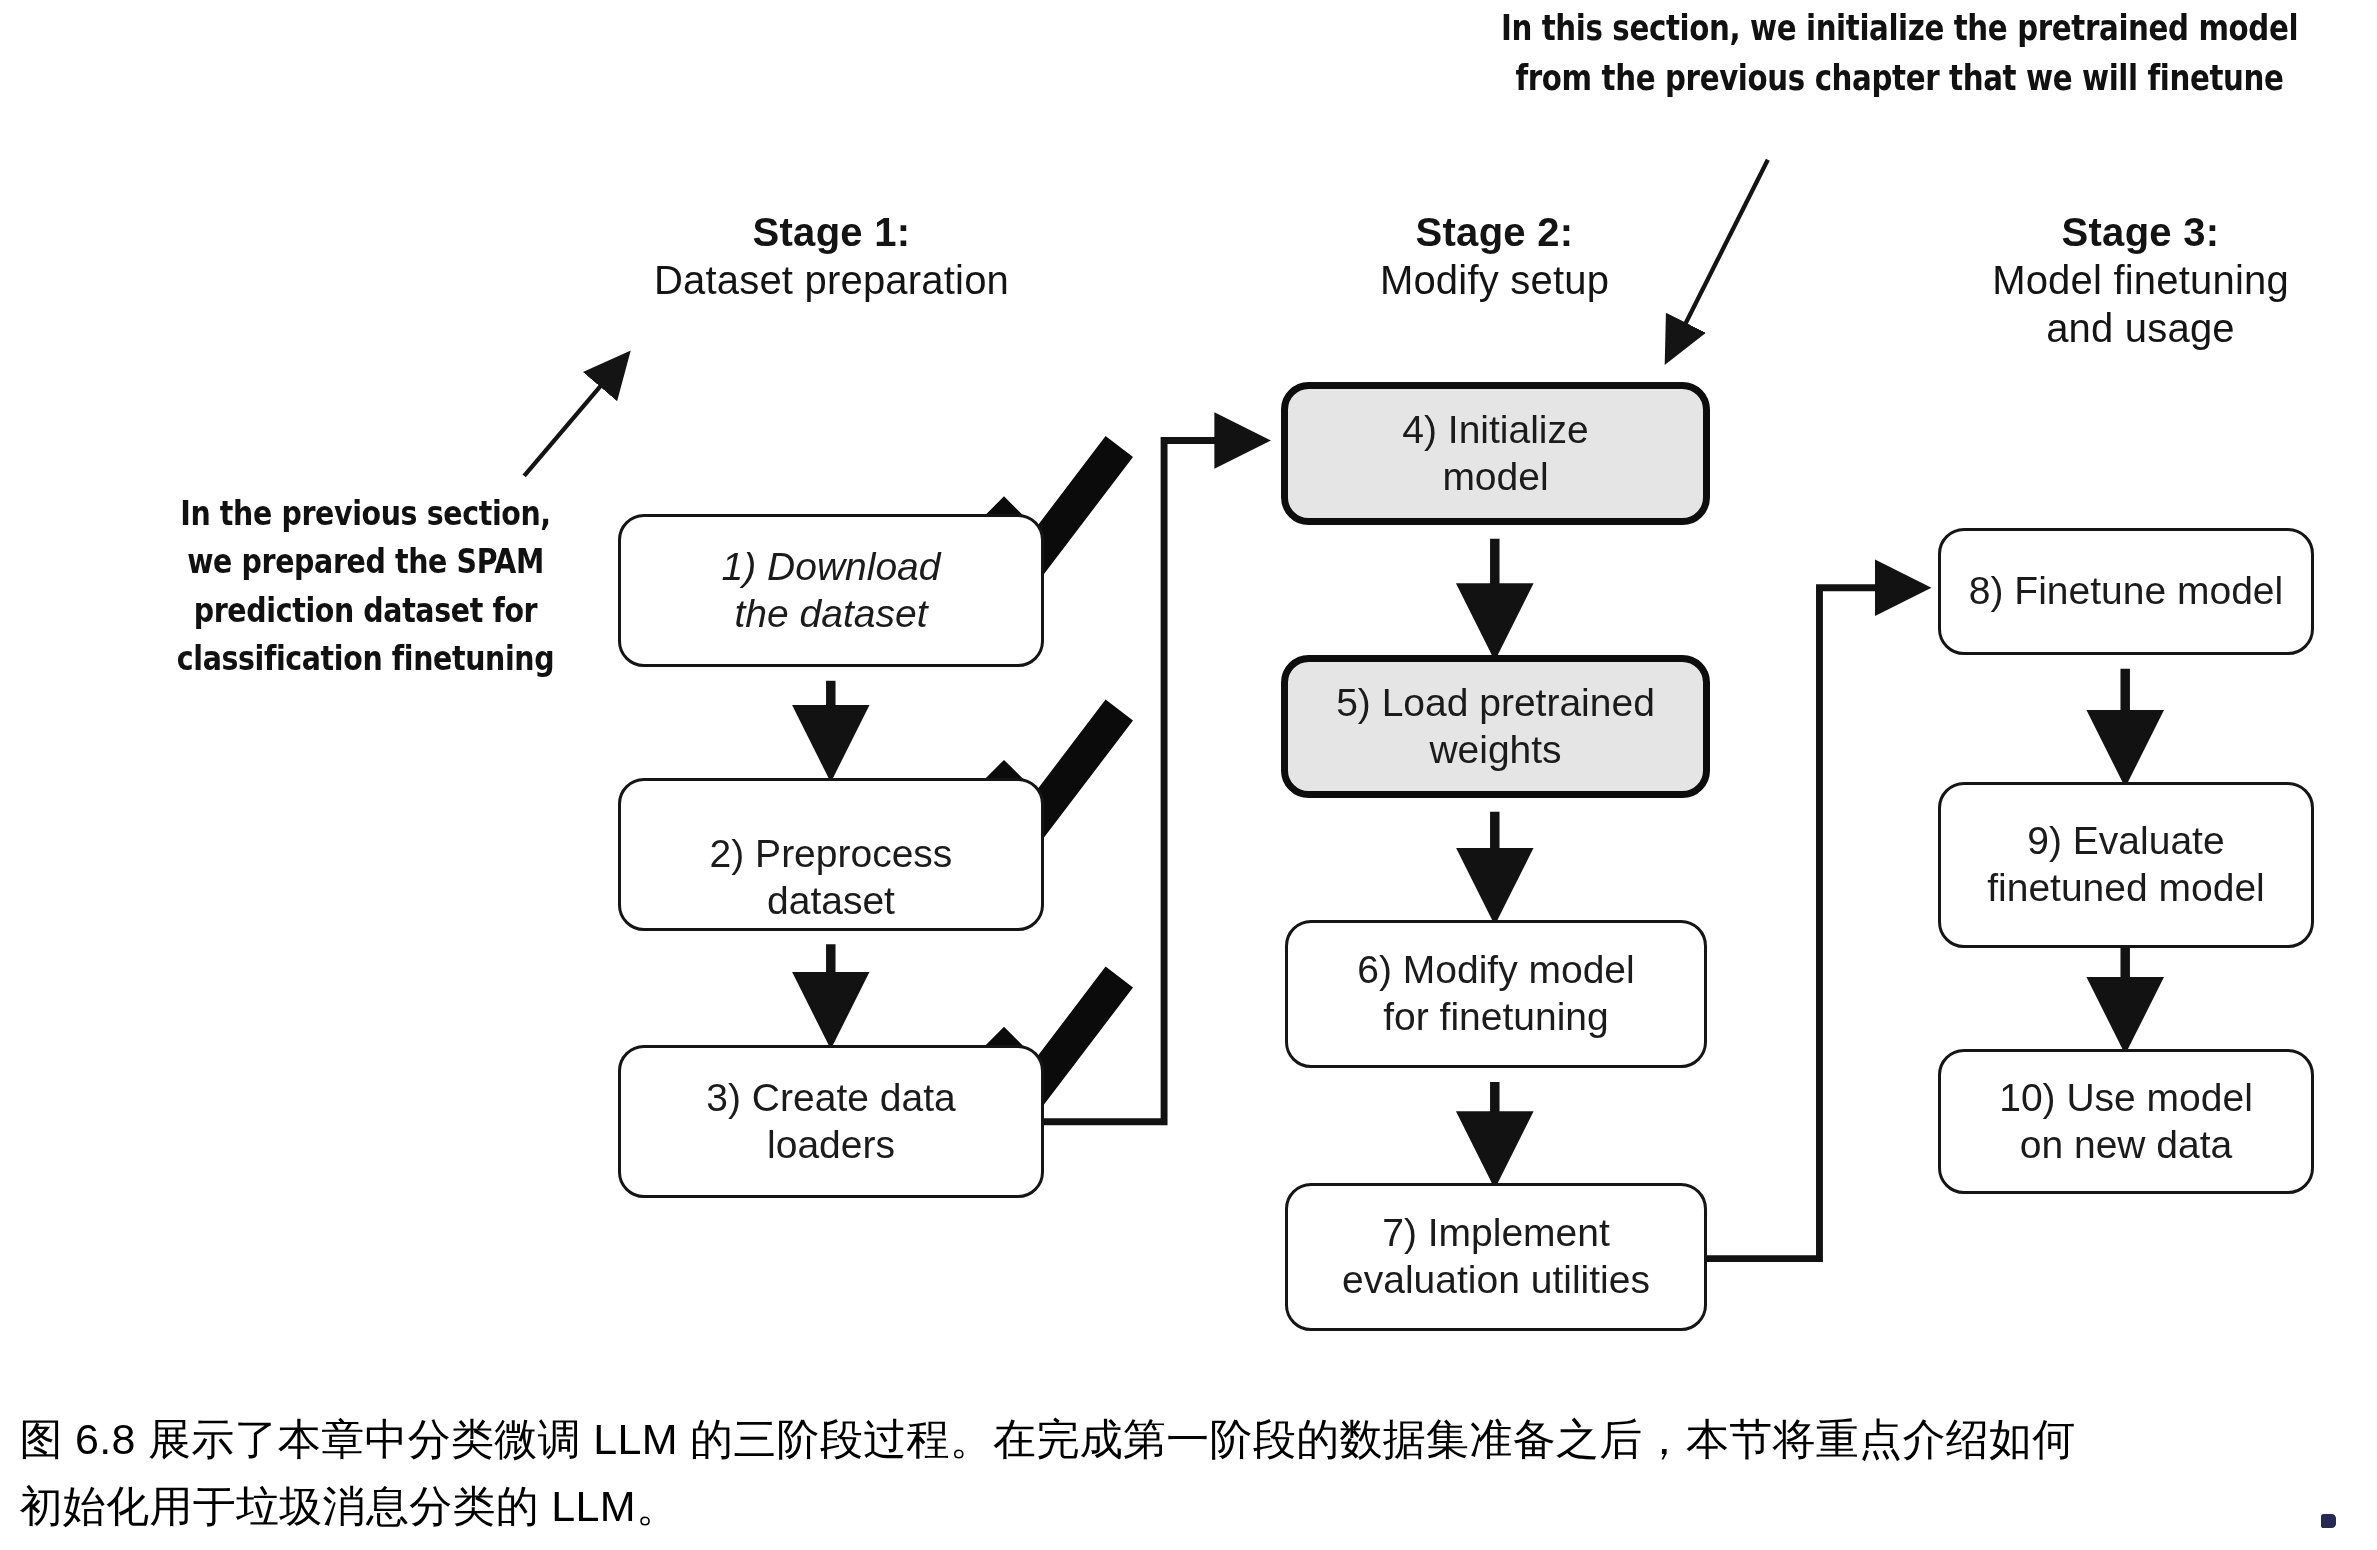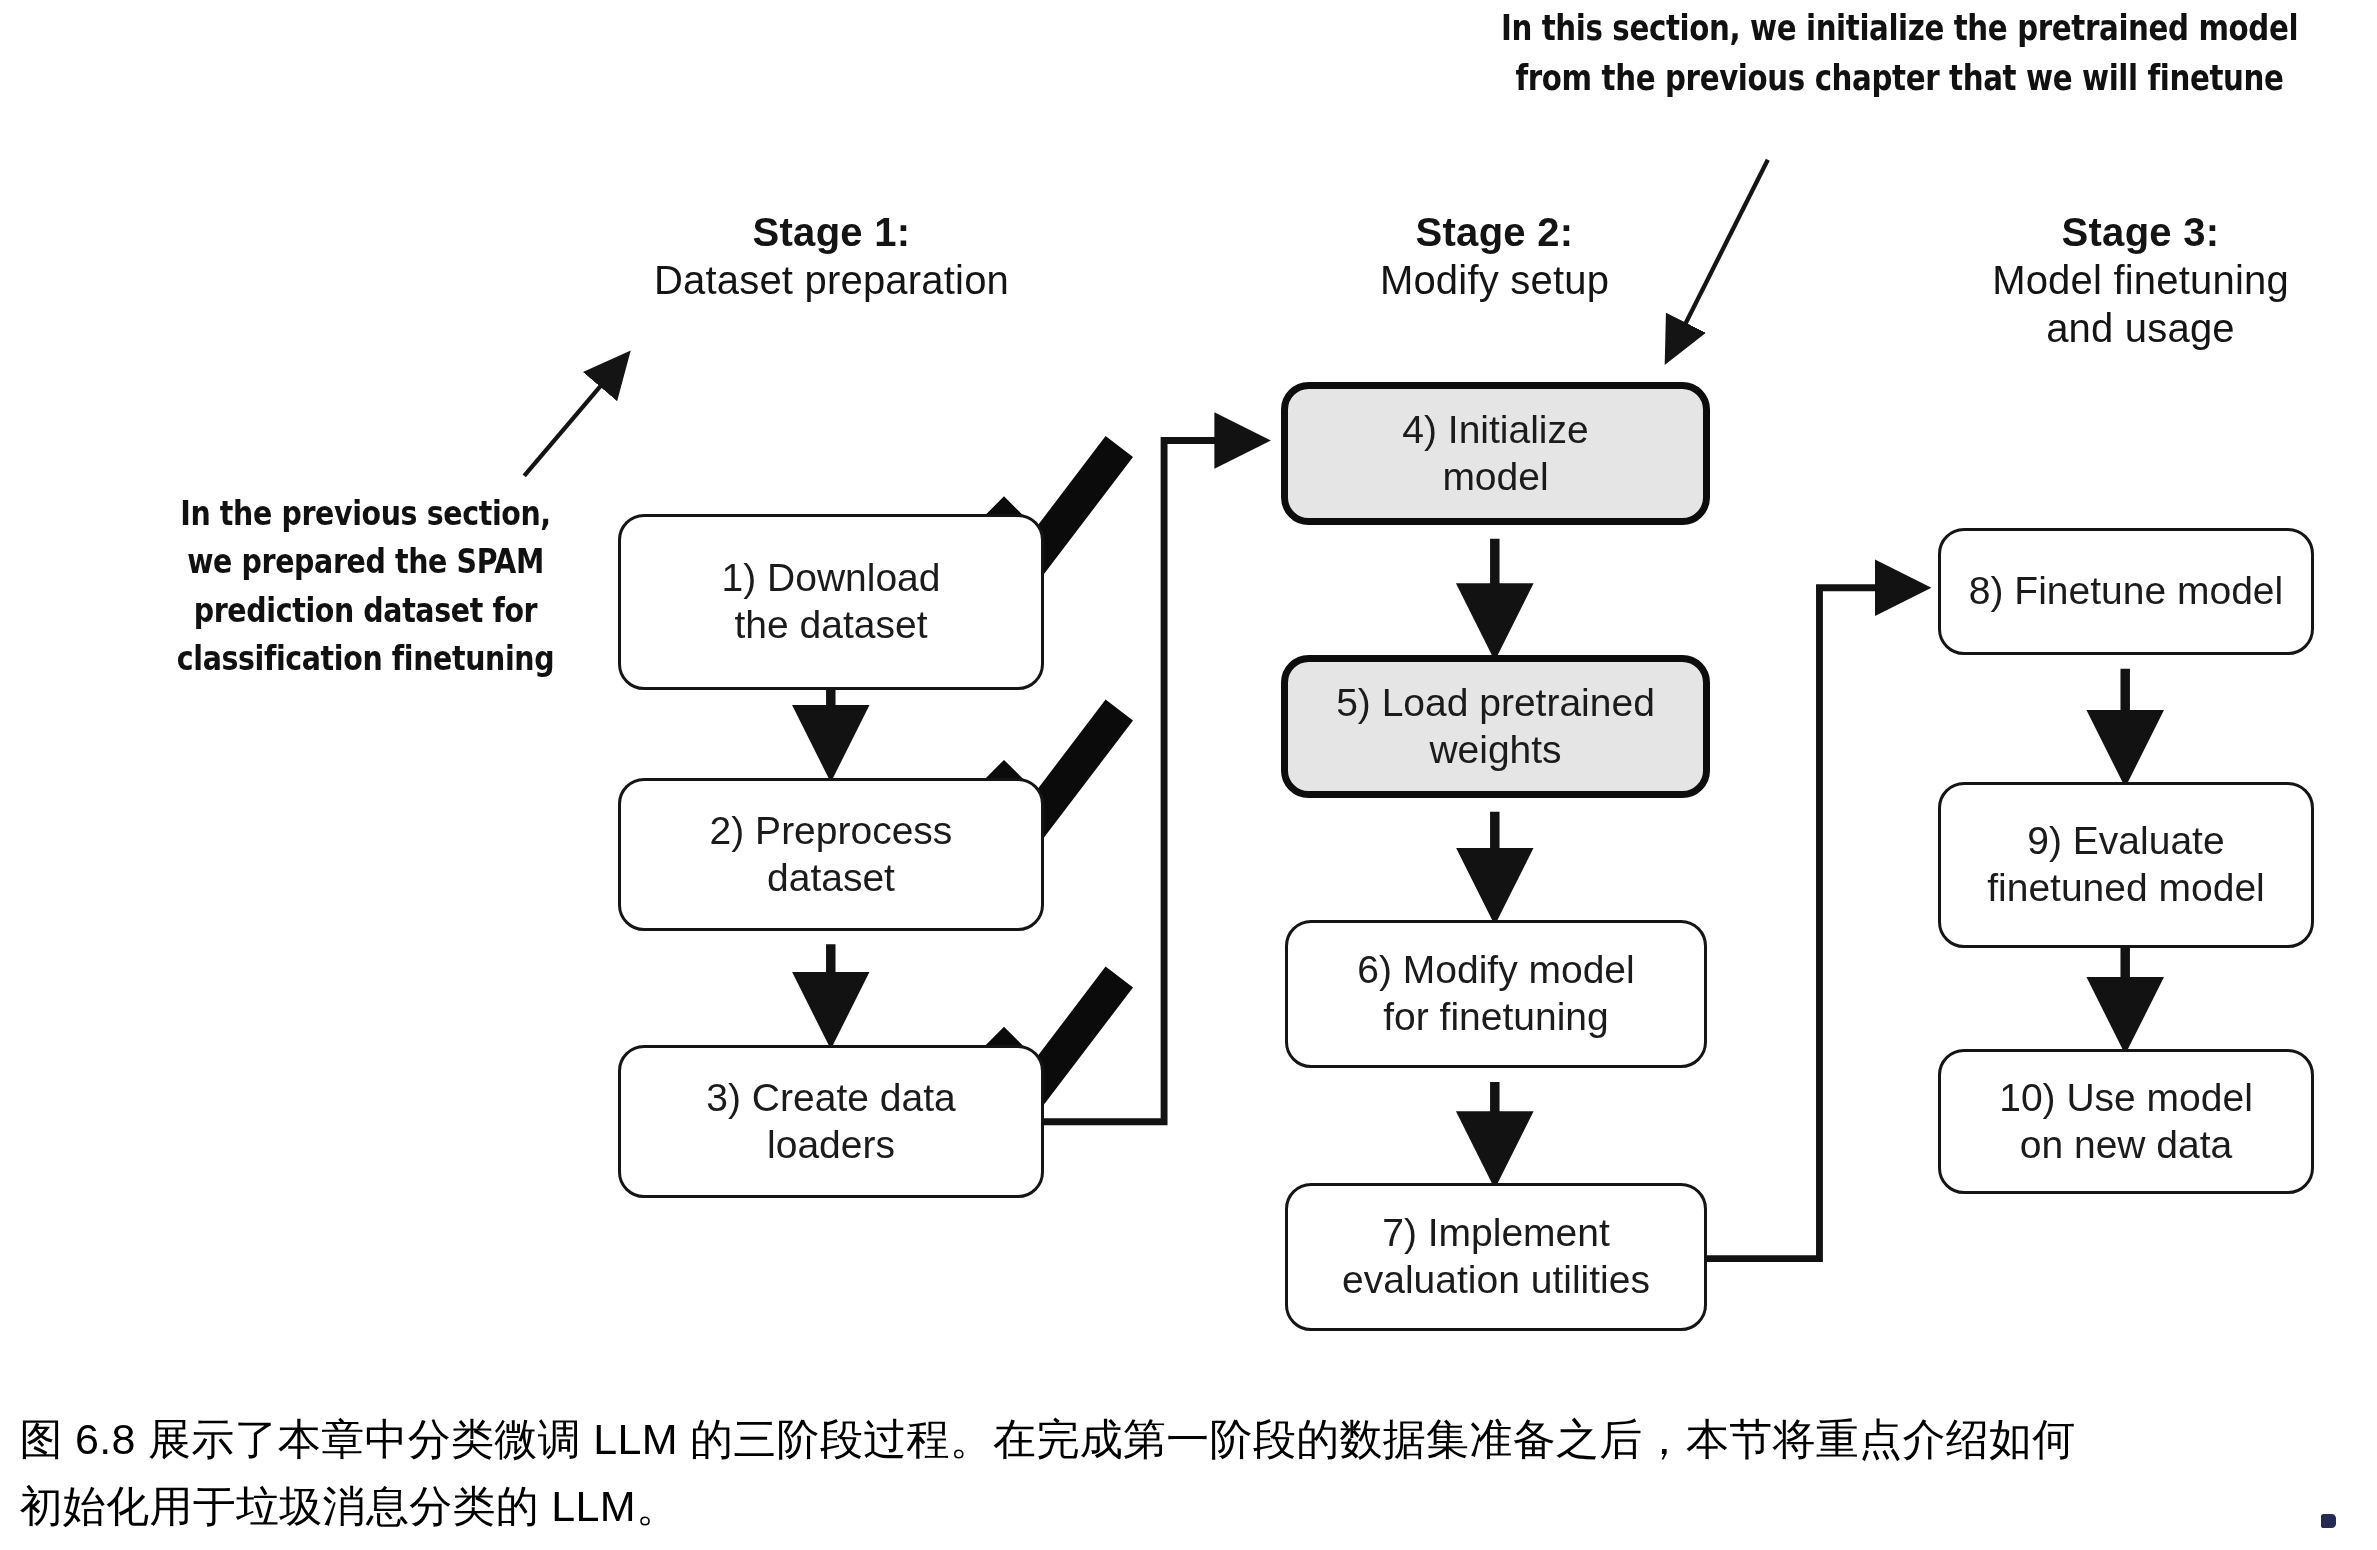--- a/index.html
+++ b/index.html
@@ -94,22 +94,22 @@
   }
   .node.highlight {
     background: #e5e5e5;
     border-width: 7.8px;
     border-color: #0d0d0d;
     border-radius: 27.6px;
   }
   .node .lbl { display: block; }
 
   
-  #node-1 { left: 614px;  top: 514px;  width: 426px; height: 176px; }
-  #node-2 { left: 614px;  top: 778px;  width: 426px; height: 153px; }
+  #node-1 { left: 614px;  top: 514px;  width: 426px; height: 153px; font-style: italic; }
+  #node-2 { left: 614px;  top: 778px;  width: 426px; height: 153px; align-items: flex-end; }
   #node-3 { left: 614px;  top: 1045px; width: 426px; height: 153px; }
 
   
   #node-4 { left: 1277px; top: 382px;  width: 429px; height: 143px; }
   #node-5 { left: 1277px; top: 655px;  width: 429px; height: 143px; }
   #node-6 { left: 1281px; top: 920px; width: 422px; height: 148px; }
   #node-7 { left: 1281px; top: 1183px; width: 422px; height: 148px; }
 
   
   #node-8  { left: 1934px; top: 528px;  width: 376px; height: 127px; }

